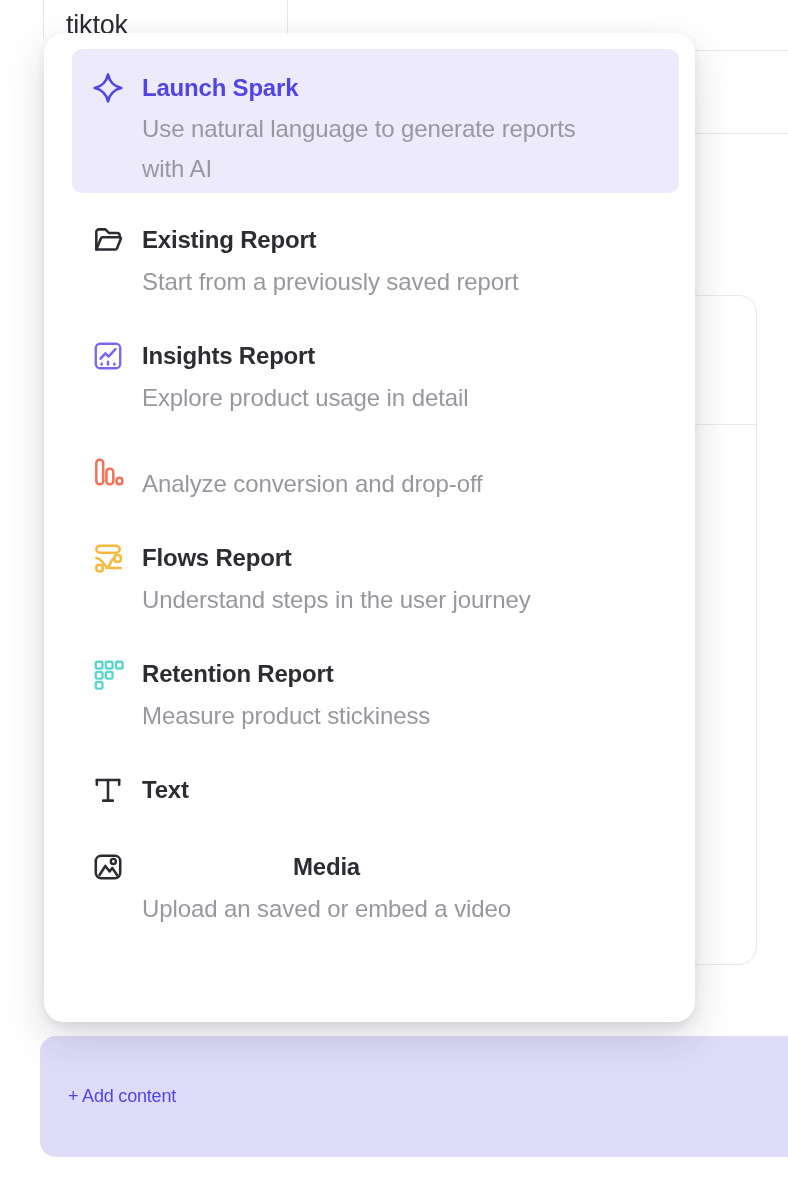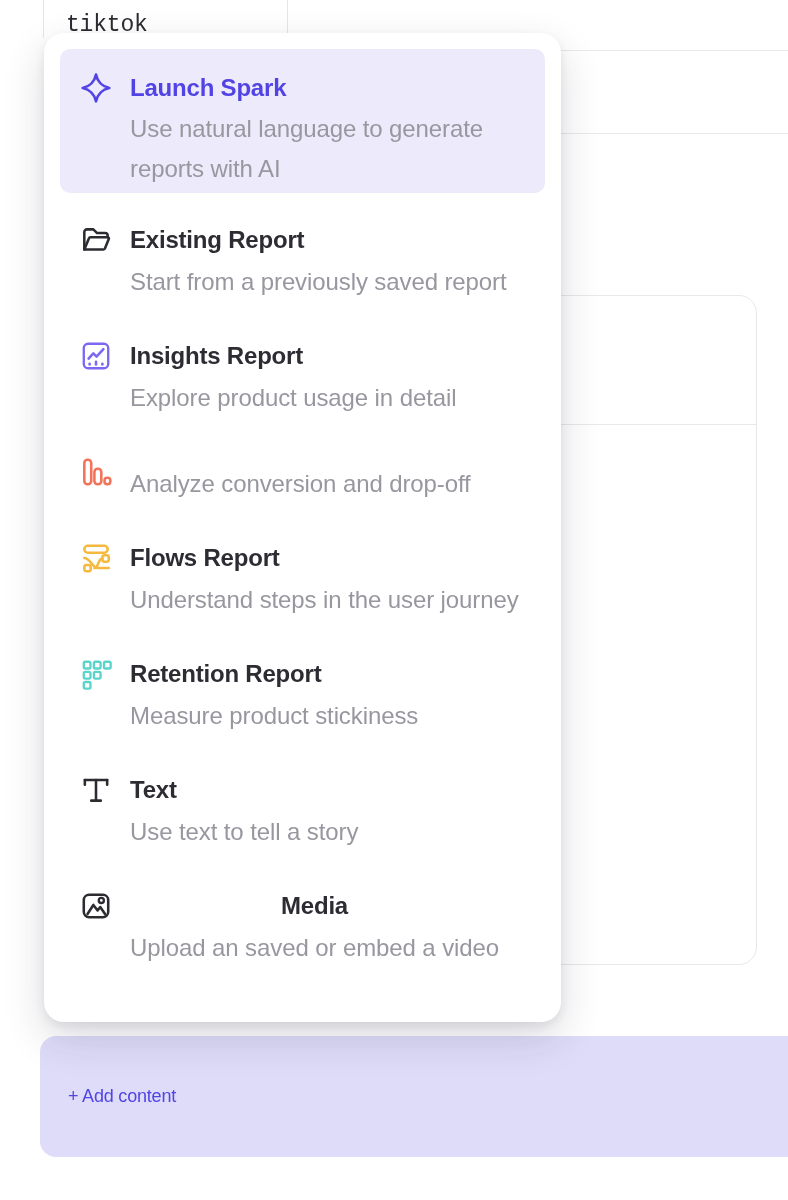--- a/index.html
+++ b/index.html
@@ -6,36 +6,36 @@
   body{
     width:788px;height:1200px;position:relative;overflow:hidden;
     background:#ffffff;
     font-family:"Liberation Sans","DejaVu Sans",sans-serif;
     -webkit-font-smoothing:antialiased;
   }
   
   .bg-vline{position:absolute;width:0;border-left:1.5px solid #e6e5e9;}
   .bg-hline{position:absolute;height:0;border-top:1.5px solid #e9e8ec;}
   .bg-card-title{
-    position:absolute;left:66px;top:8px;font-size:23px;line-height:34px;
-    color:#2b2b31;letter-spacing:-0.2px;font-family:Liberation Mono, monospace;
+    position:absolute;left:66px;top:8px;font-size:27px;line-height:34px;
+    color:#2b2b31;letter-spacing:-0.2px;
   }
   .bg-card-right{
     position:absolute;left:210px;top:295px;width:545px;height:668px;
     border:1.5px solid #e8e7eb;border-radius:18px;background:#fff;
   }
   .bg-card-right .divider{
     position:absolute;left:0;right:0;top:128px;border-top:1.5px solid #e8e7eb;
   }
   
   .popover{
-    position:absolute;left:44px;top:33px;width:517px;height:989px;
+    position:absolute;left:44px;top:33px;width:651px;height:989px;
     box-sizing:border-box;background:#ffffff;border-radius:20px;
     box-shadow:0 4px 10px rgba(30,30,55,.08),0 16px 42px rgba(30,30,55,.16);
-    padding:16px 16px 29px 16px;z-index:10;
+    padding:16px 16px 29px 28px;z-index:10;
   }
   .menu-item{
     display:flex;align-items:flex-start;box-sizing:border-box;
     padding:0 18px;margin-bottom:44px;cursor:pointer;
   }
   .menu-item:last-child{margin-bottom:12px;text-align:center;}
   .menu-item.highlight{
     background:#edebfb;border-radius:10px;
     padding:24px 18px 4px 18px;margin-bottom:32px;
   }
@@ -169,21 +169,20 @@
       <svg width="34" height="34" viewBox="0 0 32 32" fill="none">
         <path d="M5.5 6.5 H26.5" stroke="#2b2b31" stroke-width="2.4" stroke-linecap="round"></path>
         <path d="M5.5 6.5 V11" stroke="#2b2b31" stroke-width="2.4" stroke-linecap="round"></path>
         <path d="M26.5 6.5 V11" stroke="#2b2b31" stroke-width="2.4" stroke-linecap="round"></path>
         <path d="M16 6.5 V26" stroke="#2b2b31" stroke-width="2.4" stroke-linecap="round"></path>
         <path d="M11.5 26 H20.5" stroke="#2b2b31" stroke-width="2.4" stroke-linecap="round"></path>
       </svg>
     </span>
     <span class="item-text">
       <span class="item-title">Text</span>
-      <div class="item-sub">Use text to tell a story</div>
     </span>
   </div>
 
   <div class="menu-item">
     <span class="icon-box">
       <svg width="34" height="34" viewBox="0 0 32 32" fill="none">
         <rect x="4.5" y="5.5" width="23" height="21" rx="5" stroke="#2b2b31" stroke-width="2.4"></rect>
         <circle cx="21" cy="10.8" r="2.4" stroke="#2b2b31" stroke-width="2.2"></circle>
         <path d="M8 23.5 L13.5 15 L17.5 20.2 L20 17 L24.5 23.5" stroke="#2b2b31" stroke-width="2.4" stroke-linecap="round" stroke-linejoin="round"></path>
       </svg>

